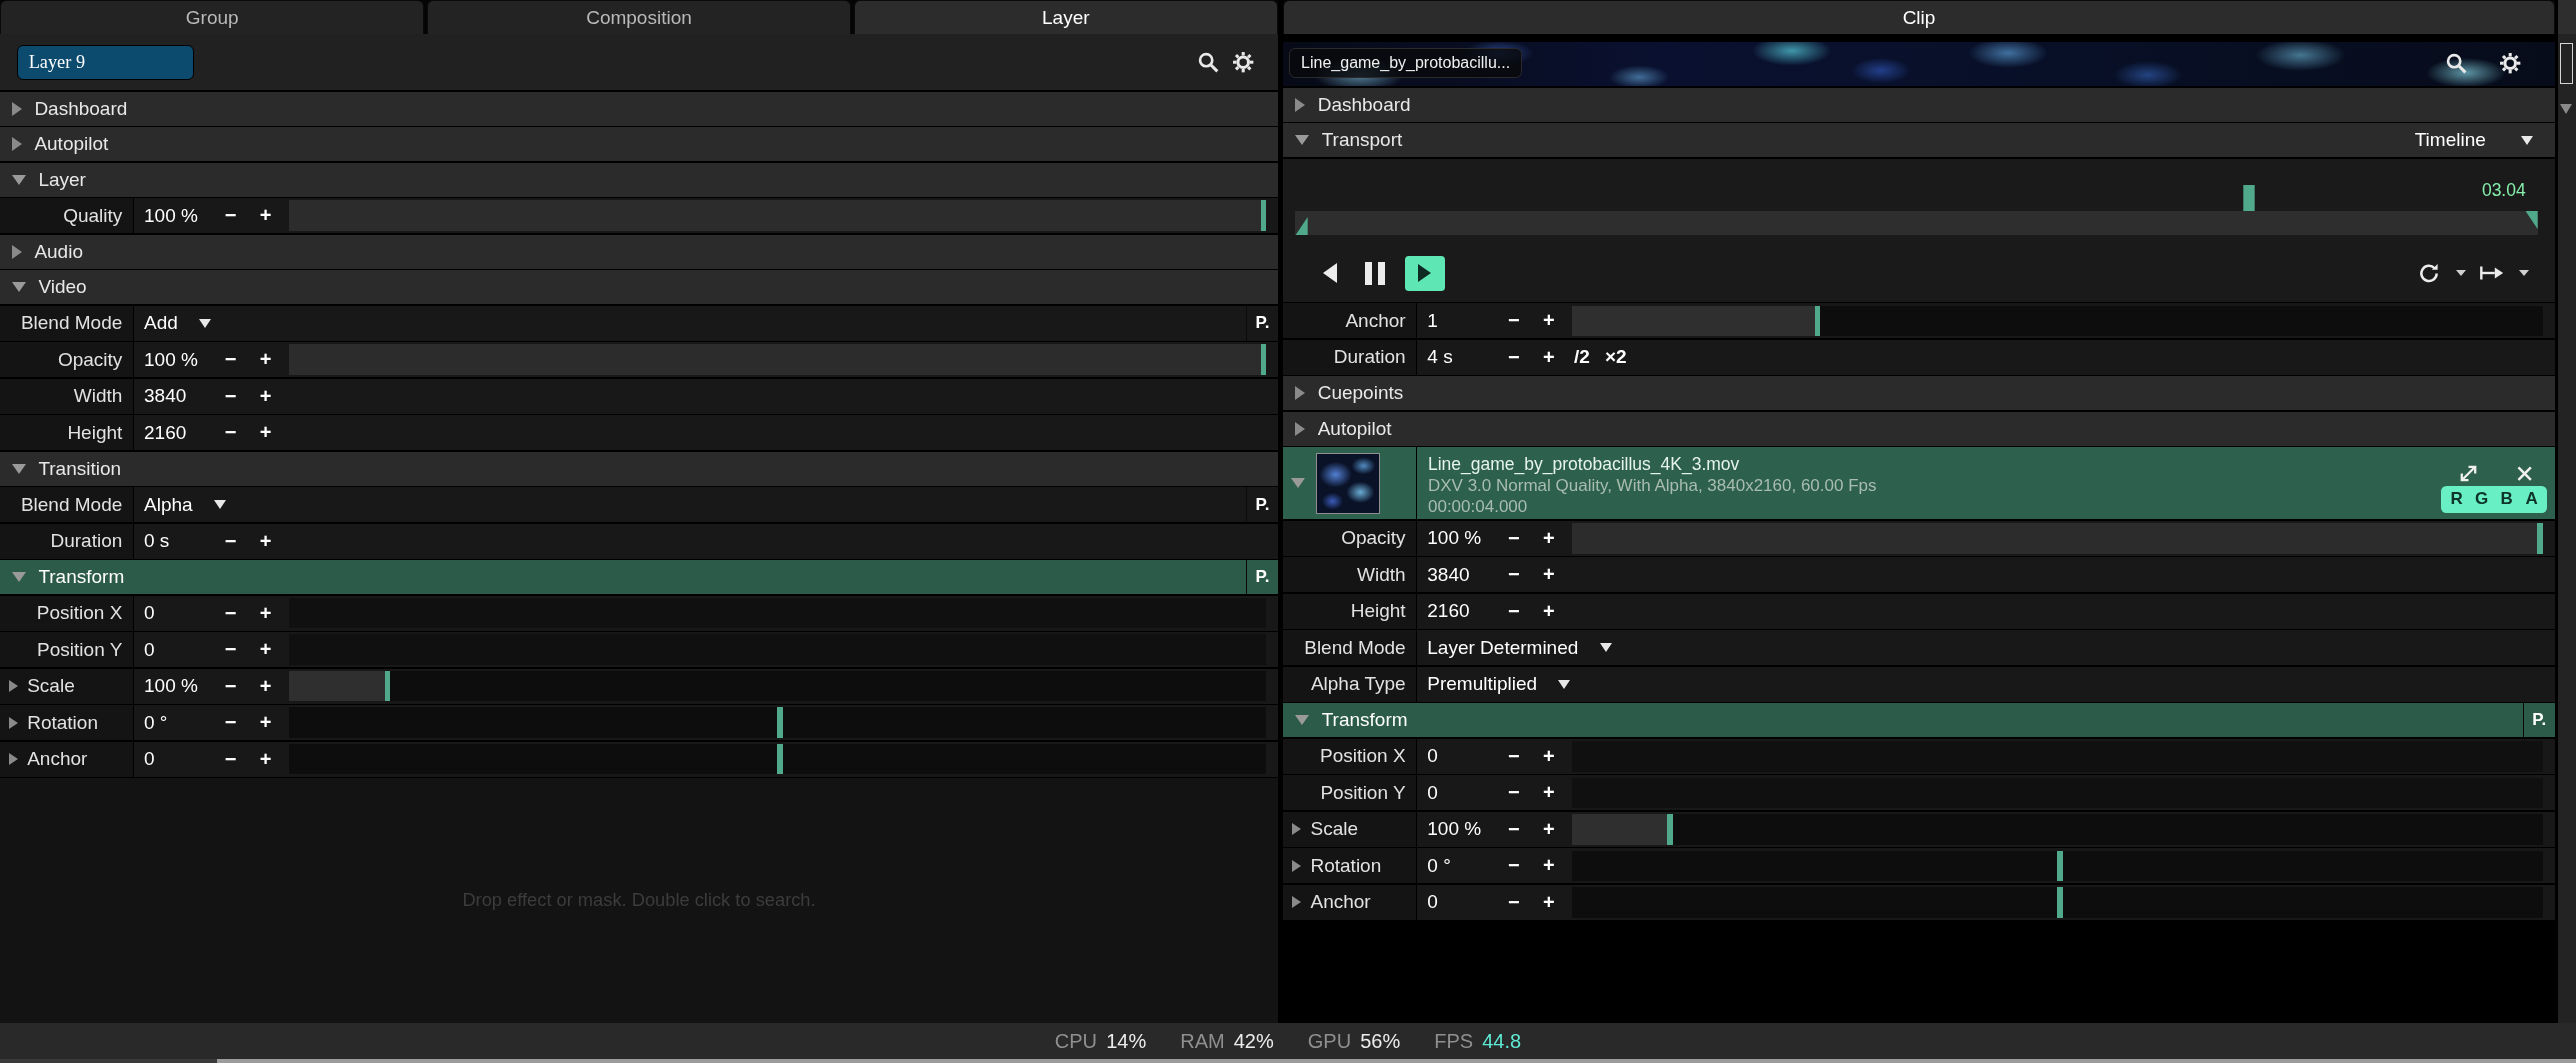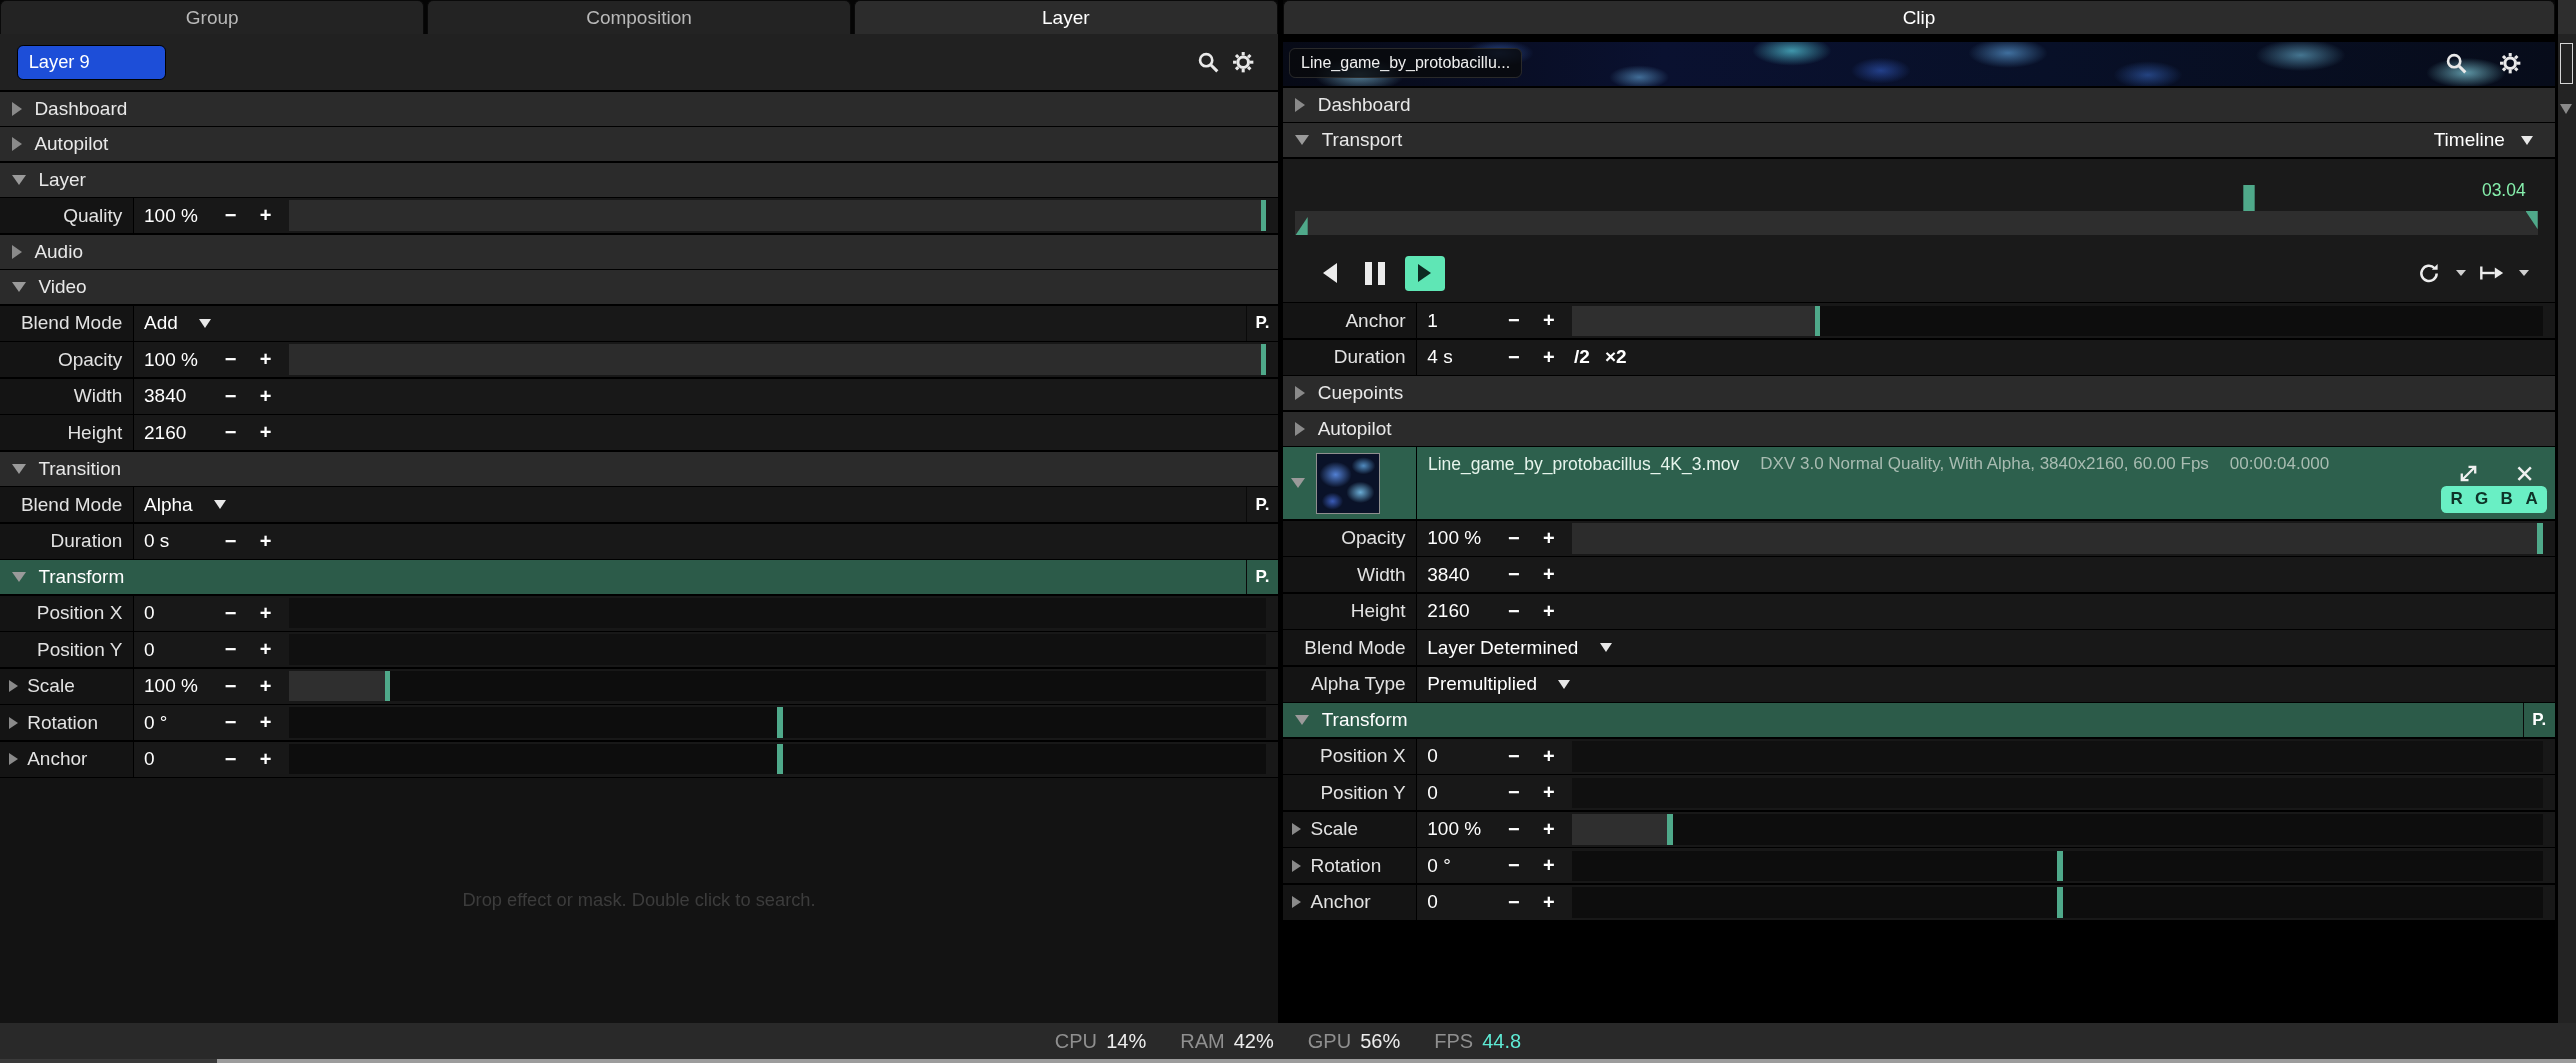--- a/index.html
+++ b/index.html
@@ -15,21 +15,21 @@
   .sc-box{position:absolute;top:43px;left:2.3px;width:13px;height:41px;border:1.5px solid #d6d6d6}
   .sc-tri{position:absolute;top:104px;left:2.3px;width:0;height:0;border-left:6.9px solid transparent;border-right:6.9px solid transparent;border-top:10px solid #8a8a8a}
 
   
   .tabbar{height:34px;display:flex;gap:2.3px;background:#050505}
   .tab{flex:1;background:#232323;color:#b9b9b9;display:flex;align-items:center;justify-content:center;font-size:19px;border-radius:6.1px 6.1px 0 0;border:0.8px solid #0a0a0a;border-bottom:none}
   .tab.active{background:#2c2c2c;color:#ffffff}
 
   
   .toolrow{height:56px;background:#212121;display:flex;align-items:center;padding:0 17px;margin-bottom:1.5px}
-  .name-field{width:149px;height:35px;background:#1d4ed8;border:0.8px solid #000;border-radius:6.1px;color:#fff;font-size:18.3px;padding:0 10.7px;font-family:Liberation Sans, sans-serif;outline:none}
+  .name-field{width:177px;height:35px;background:#0c4a6e;border:0.8px solid #000;border-radius:6.1px;color:#fff;font-size:18.3px;padding:0 10.7px;font-family:Liberation Serif, serif;outline:none}
   .spacer{flex:1}
   .icon-btn{width:35px;height:35px;display:flex;align-items:center;justify-content:center;cursor:pointer}
 
   
   .clipstrip{height:44px;margin:7.6px 0 2.3px 0;position:relative;background-color:#060913;
     background-image:
       radial-gradient(69px 26px at 6% 75%, rgba(150,225,255,.55), transparent 65%),
       radial-gradient(53px 20px at 17% 25%, rgba(80,140,255,.45), transparent 65%),
       radial-gradient(46px 18.3px at 28% 80%, rgba(120,200,255,.5), transparent 65%),
       radial-gradient(61px 23px at 40% 20%, rgba(100,240,255,.6), transparent 65%),
@@ -40,21 +40,21 @@
       radial-gradient(61px 23px at 93% 70%, rgba(150,240,255,.6), transparent 65%),
       linear-gradient(90deg,#070a16,#0a1130 30%,#081028 60%,#070c1a)}
   .clip-chip{position:absolute;left:6.1px;top:6.1px;background:rgba(8,10,12,.82);border:0.8px solid #2a2a2a;border-radius:6.1px;padding:5.3px 10.7px;color:#f0f0f0;font-size:16px}
   .strip-icons{position:absolute;right:27.4px;top:0;height:100%;display:flex;align-items:center;gap:18.3px}
 
   
   .shead{height:34px;background:#2b2b2b;margin-bottom:1.5px;display:flex;align-items:center;padding:0 0 0 12.2px;color:#e8e8e8;font-size:19px;gap:12.2px}
   .shead.green{background:#2c5b49;color:#fff}
   .tri-c{width:0;height:0;border-top:7.6px solid transparent;border-bottom:7.6px solid transparent;border-left:10px solid #8a8a8a}
   .tri-e{width:0;height:0;border-left:7.6px solid transparent;border-right:7.6px solid transparent;border-top:10px solid #9a9a9a}
-  .shead .hright{margin-left:auto;display:flex;align-items:center;gap:12px;padding-right:21.3px;color:#fff}
+  .shead .hright{margin-left:auto;display:flex;align-items:center;gap:31px;padding-right:21.3px;color:#fff}
   .headp{margin-left:auto;border-left:1.5px solid #0a0a0a;align-self:stretch;display:flex;align-items:center;justify-content:center;width:32px;color:#fff;font-size:17px;font-weight:bold}
 
   
   .prow{height:35px;margin-bottom:1.5px;display:flex;align-items:stretch;background:#181818}
   .plabel{width:134px;background:#141414;border-right:1.5px solid #000;display:flex;align-items:center;justify-content:flex-end;padding-right:10.7px;color:#e2e2e2;font-size:19px;gap:9.1px;flex:none}
   .plabel.expand{justify-content:flex-start;padding-left:9.1px}
   .exp{width:0;height:0;border-top:6.9px solid transparent;border-bottom:6.9px solid transparent;border-left:9.1px solid #8a8a8a;flex:none}
   .pvalue{min-width:79px;display:flex;align-items:center;padding-left:10px;color:#fff;font-size:19px;white-space:nowrap}
   .dd{width:0;height:0;border-left:6.9px solid transparent;border-right:6.9px solid transparent;border-top:9.1px solid #e8e8e8;margin-left:21.3px}
   .pbtn{width:35px;display:flex;align-items:center;justify-content:center;color:#fff;font-size:20px;font-weight:bold;cursor:pointer}
@@ -85,21 +85,21 @@
   .dd-s{width:0;height:0;border-left:5.3px solid transparent;border-right:5.3px solid transparent;border-top:6.9px solid #d0d0d0}
 
   
   .ciprow{height:72px;margin-bottom:1.5px;background:#2d604d;display:flex}
   .cip-left{width:134px;border-right:1.5px solid #000;display:flex;align-items:center;gap:10.7px;padding-left:7.6px;flex:none}
   .thumb{width:64px;height:61px;border:1.5px solid #8f8f8f;flex:none;background-color:#0a1228;background-image:
       radial-gradient(23px 18.3px at 30% 35%, rgba(90,140,230,.9), transparent 70%),
       radial-gradient(20px 15.2px at 70% 65%, rgba(130,210,255,.8), transparent 70%),
       radial-gradient(15.2px 12.2px at 25% 80%, rgba(70,110,220,.8), transparent 70%),
       radial-gradient(17px 12.2px at 75% 20%, rgba(110,190,255,.7), transparent 70%)}
-  .cip-mid{flex:1;padding:6.9px 0 0 10.7px;display:flex;flex-direction:row;gap:21px;overflow:hidden}
+  .cip-mid{flex:1;padding:6.9px 0 0 10.7px;display:flex;flex-direction:column;gap:1px;overflow:hidden}
   .ci-name{font-size:17.5px;color:#e6f4ec}
   .ci-meta{font-size:17px;color:#a9bcb2}
   .cip-right{width:152px;position:relative;flex:none}
   .ci-icons{position:absolute;top:9.1px;right:12.2px;display:flex;gap:21.3px;align-items:center}
   .rgba{position:absolute;bottom:6.9px;right:7.6px;display:flex;background:#69efc4;border-radius:5.3px;padding:1.5px 3px}
   .rgba span{width:25px;text-align:center;color:#0e3328;font-size:17px;font-weight:bold;line-height:23.6px}
 
   .fillrest{flex:1;background:#131313;display:flex;align-items:center;justify-content:center}
   .hint{color:#3c3c3c;font-size:18.3px}
 

